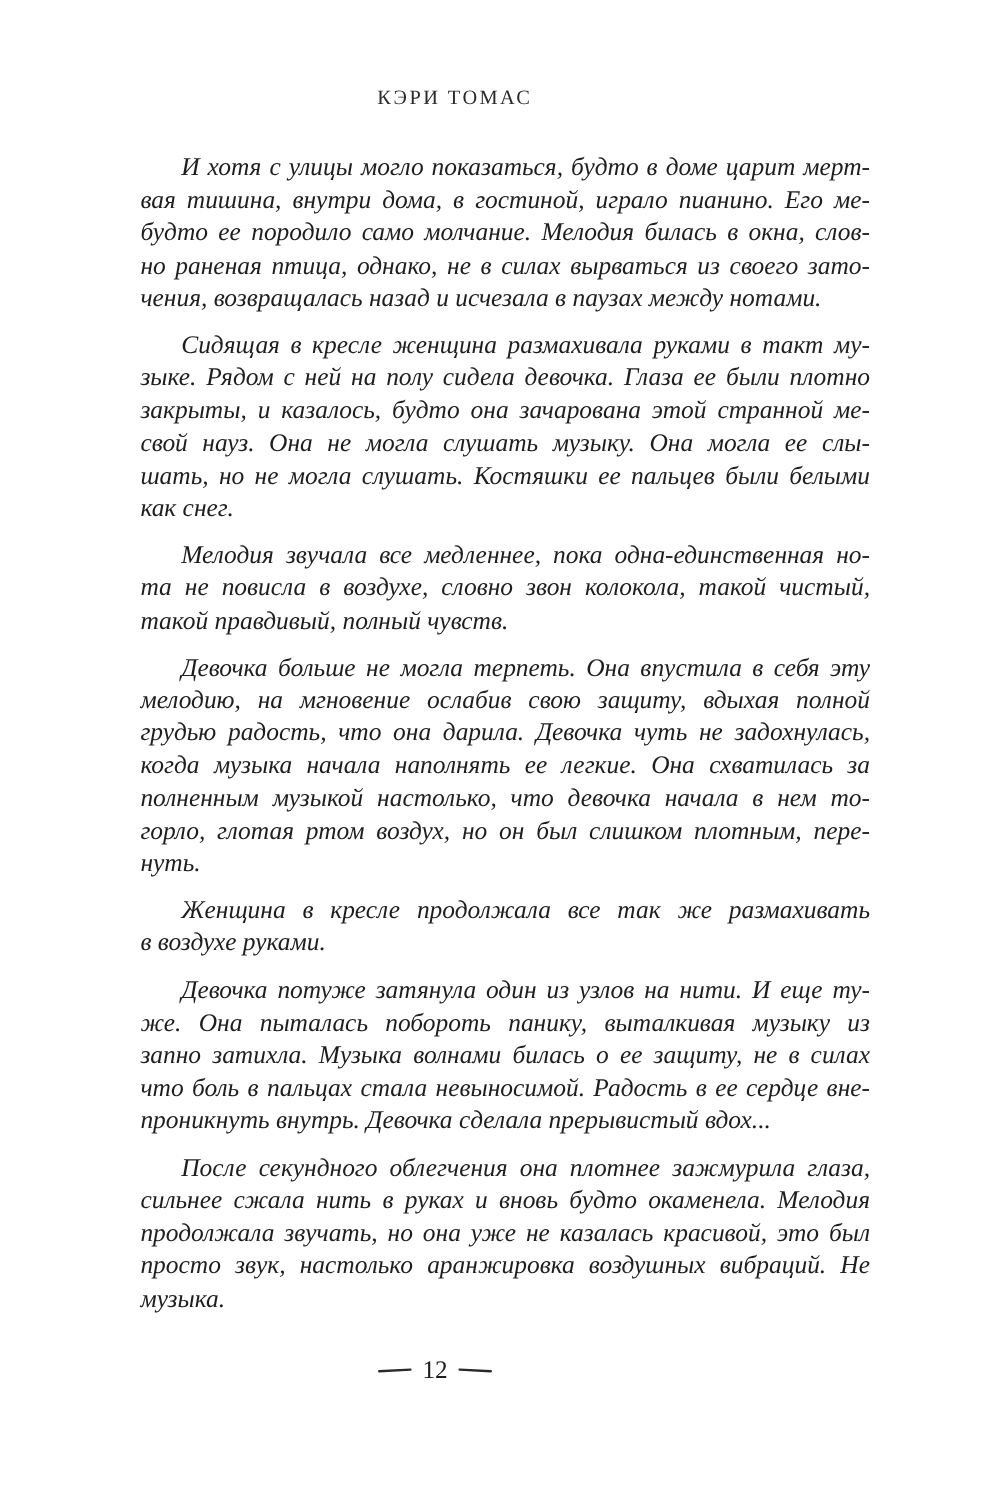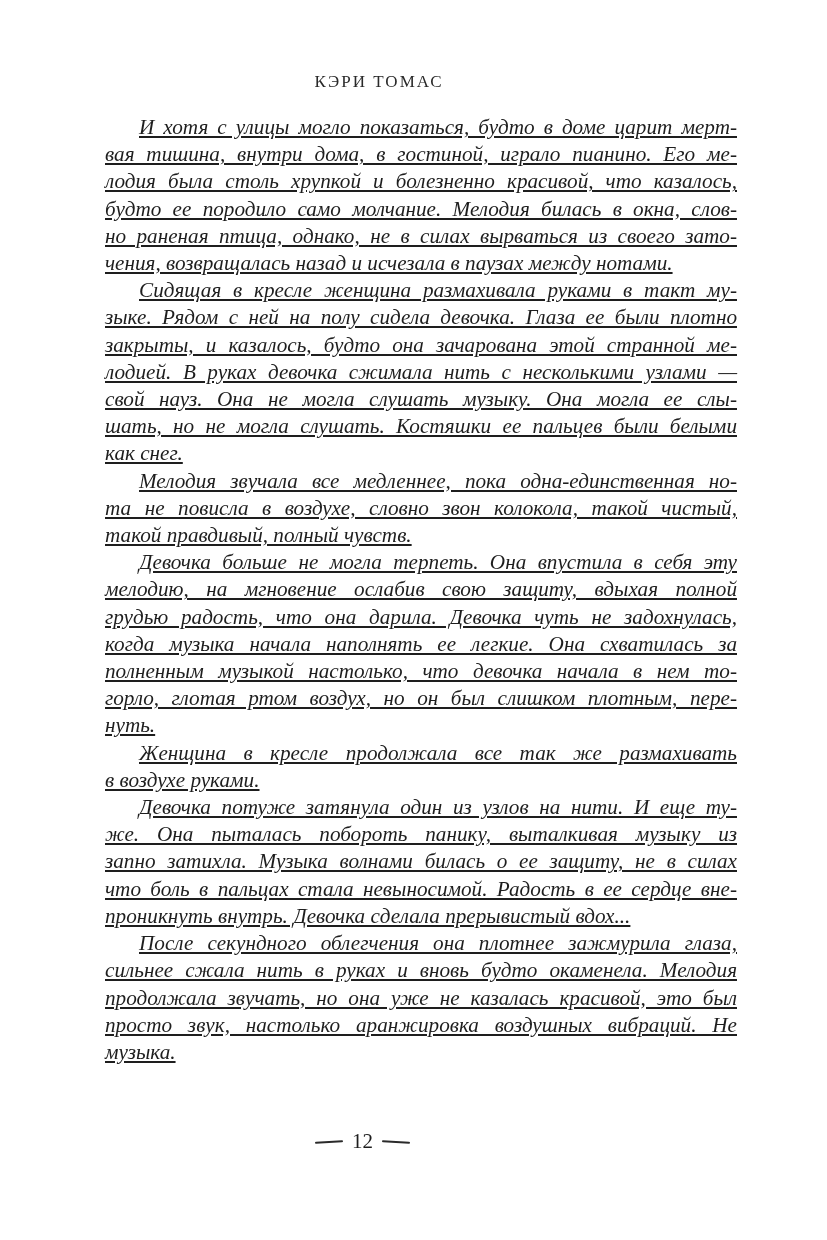--- a/index.html
+++ b/index.html
@@ -31,25 +31,24 @@
       left: 105px;
       width: 632px;
       font-family: "Liberation Serif", "DejaVu Serif", serif;
       font-style: italic;
       font-size: 21.2px;
       line-height: 27.2px;
       text-align: justify;
       color: #1e1e1e;
     }
     .text-block p {
-      margin: 0;
+      margin: 12px;
       text-indent: 34px;
       text-align: justify;
       hyphens: manual;
-      text-decoration: underline;
     }
     .text-block .ln {
       display: block;
       text-align: justify;
       text-align-last: justify;
       white-space: normal;
     }
     .text-block .ln.last {
       text-align-last: left;
     }
@@ -83,30 +82,28 @@
   </style>
 </head>
 <body>
 
 <div class="running-head">КЭРИ ТОМАС</div>
 
 <div class="text-block">
   <p>
     <span class="ln first">И хотя с улицы могло показаться, будто в доме царит мерт-</span>
     <span class="ln">вая тишина, внутри дома, в гостиной, играло пианино. Его ме-</span>
-    <span class="ln">лодия была столь хрупкой и болезненно красивой, что казалось,</span>
     <span class="ln">будто ее породило само молчание. Мелодия билась в окна, слов-</span>
     <span class="ln">но раненая птица, однако, не в силах вырваться из своего зато-</span>
     <span class="ln last">чения, возвращалась назад и исчезала в паузах между нотами.</span>
   </p>
   <p>
     <span class="ln first">Сидящая в кресле женщина размахивала руками в такт му-</span>
     <span class="ln">зыке. Рядом с ней на полу сидела девочка. Глаза ее были плотно</span>
     <span class="ln">закрыты, и казалось, будто она зачарована этой странной ме-</span>
-    <span class="ln">лодией. В руках девочка сжимала нить с несколькими узлами —</span>
     <span class="ln">свой науз. Она не могла слушать музыку. Она могла ее слы-</span>
     <span class="ln">шать, но не могла слушать. Костяшки ее пальцев были белыми</span>
     <span class="ln last">как снег.</span>
   </p>
   <p>
     <span class="ln first">Мелодия звучала все медленнее, пока одна-единственная но-</span>
     <span class="ln">та не повисла в воздухе, словно звон колокола, такой чистый,</span>
     <span class="ln last">такой правдивый, полный чувств.</span>
   </p>
   <p>

